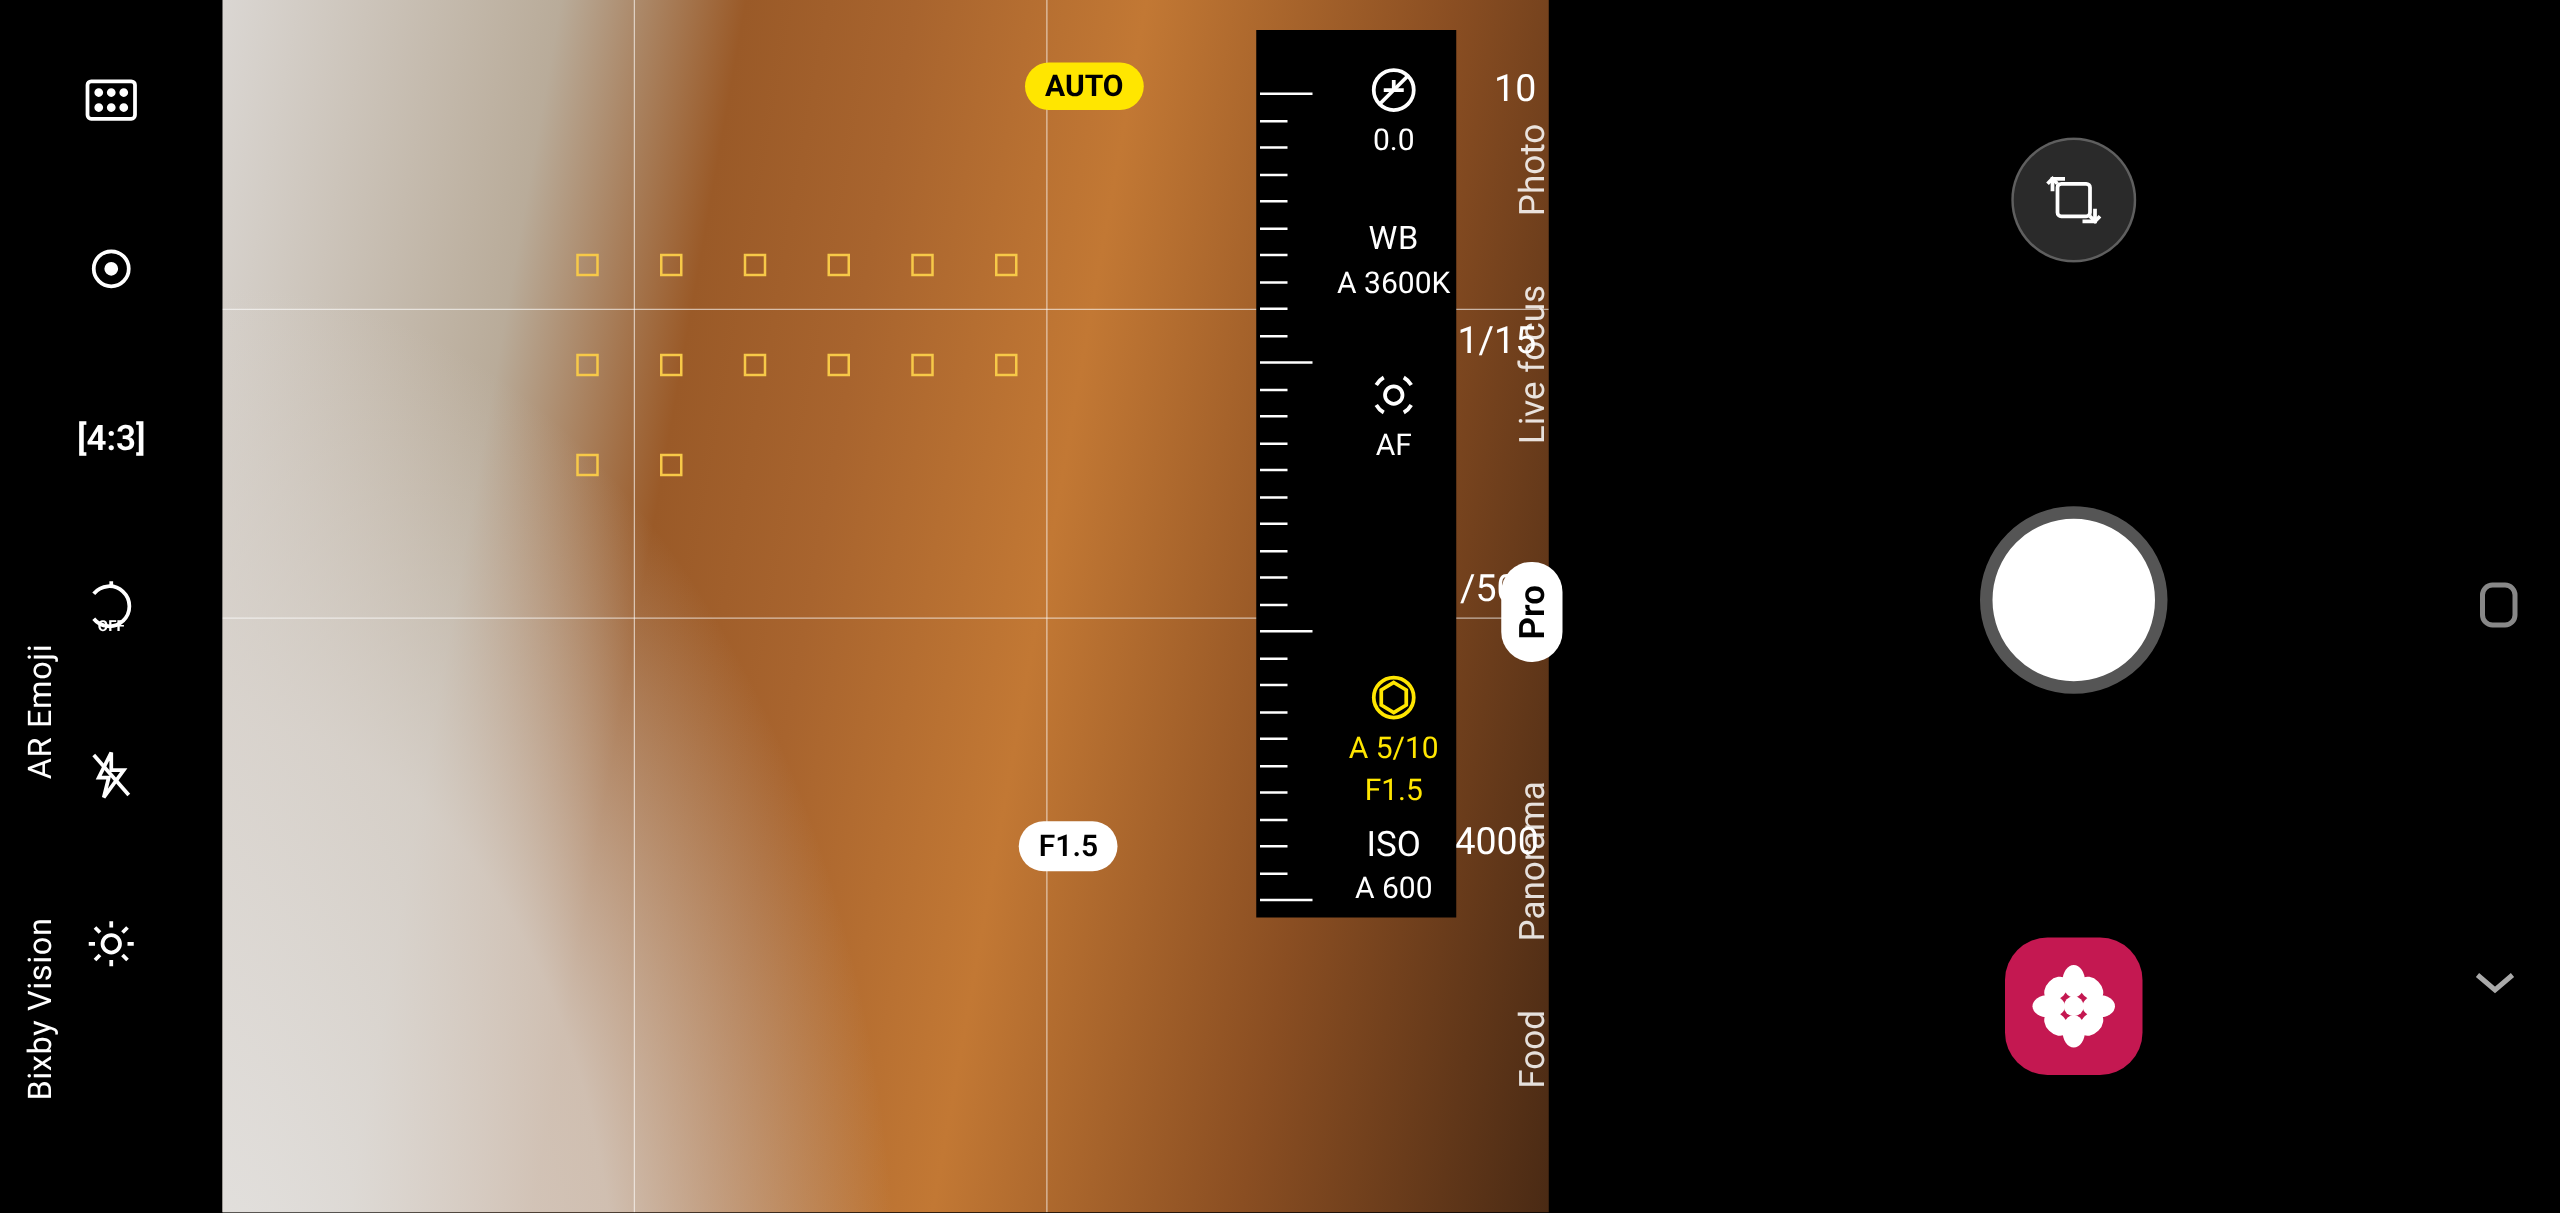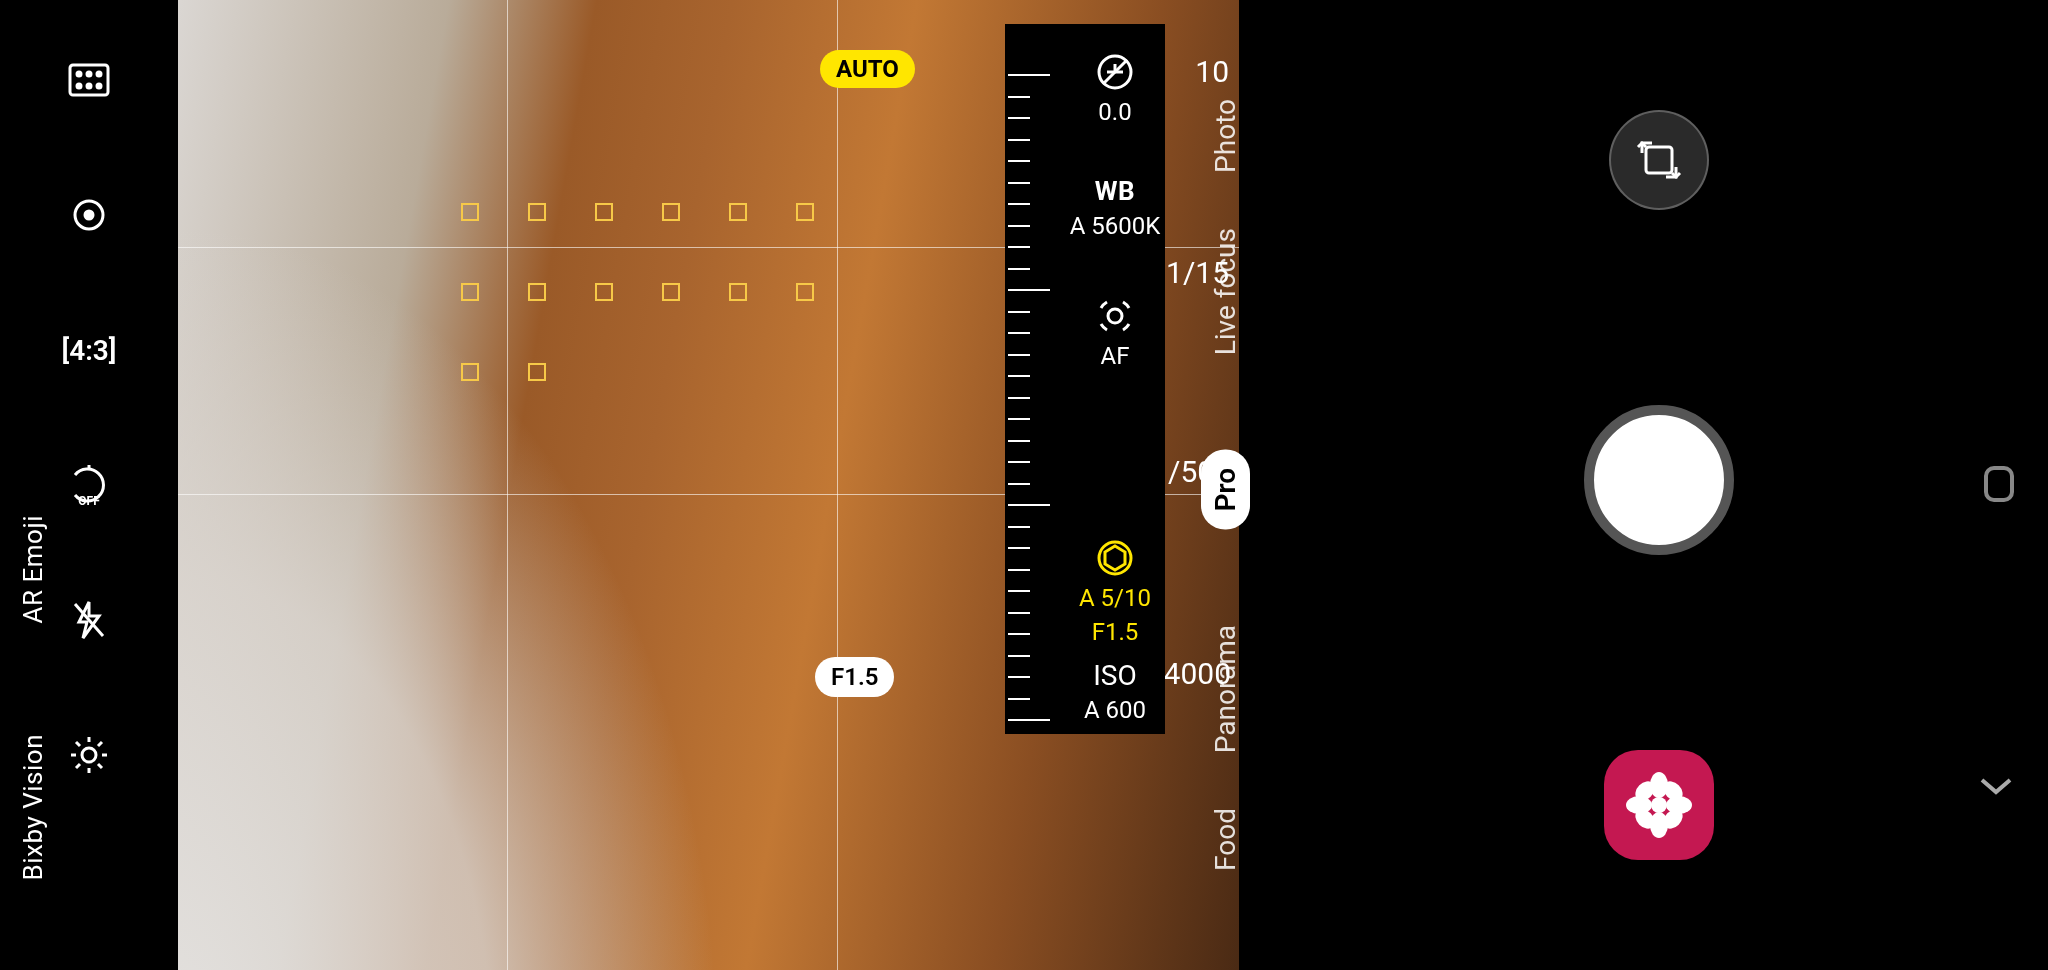--- a/index.html
+++ b/index.html
@@ -191,22 +191,22 @@
       <svg width="40" height="40" viewBox="0 0 40 40" stroke="#fff" stroke-width="3">
           <circle cx="20" cy="20" r="16"></circle>
           <line x1="12" y1="20" x2="28" y2="20"></line>
           <line x1="20" y1="12" x2="20" y2="20"></line>
           <line x1="8" y1="32" x2="32" y2="8"></line>
         </svg>
       <span class="val">0.0</span>
     </div>
 
     <div class="setting" style="top:152px">
-      <span class="lbl" style="font-weight:700">WB</span>
-      <span class="val">A 5600K</span>
+      <span class="lbl" style="font-weight:400">WB</span>
+      <span class="val">A 3600K</span>
     </div>
 
     <div class="setting" style="top:272px">
       <svg width="40" height="40" viewBox="0 0 40 40" stroke="#fff" stroke-width="3">
           <circle cx="20" cy="20" r="7"></circle>
           <path d="M6 12 A16 16 0 0 1 12 6 M28 6 A16 16 0 0 1 34 12 M34 28 A16 16 0 0 1 28 34 M12 34 A16 16 0 0 1 6 28"></path>
         </svg>
       <span class="val">AF</span>
     </div>
 

